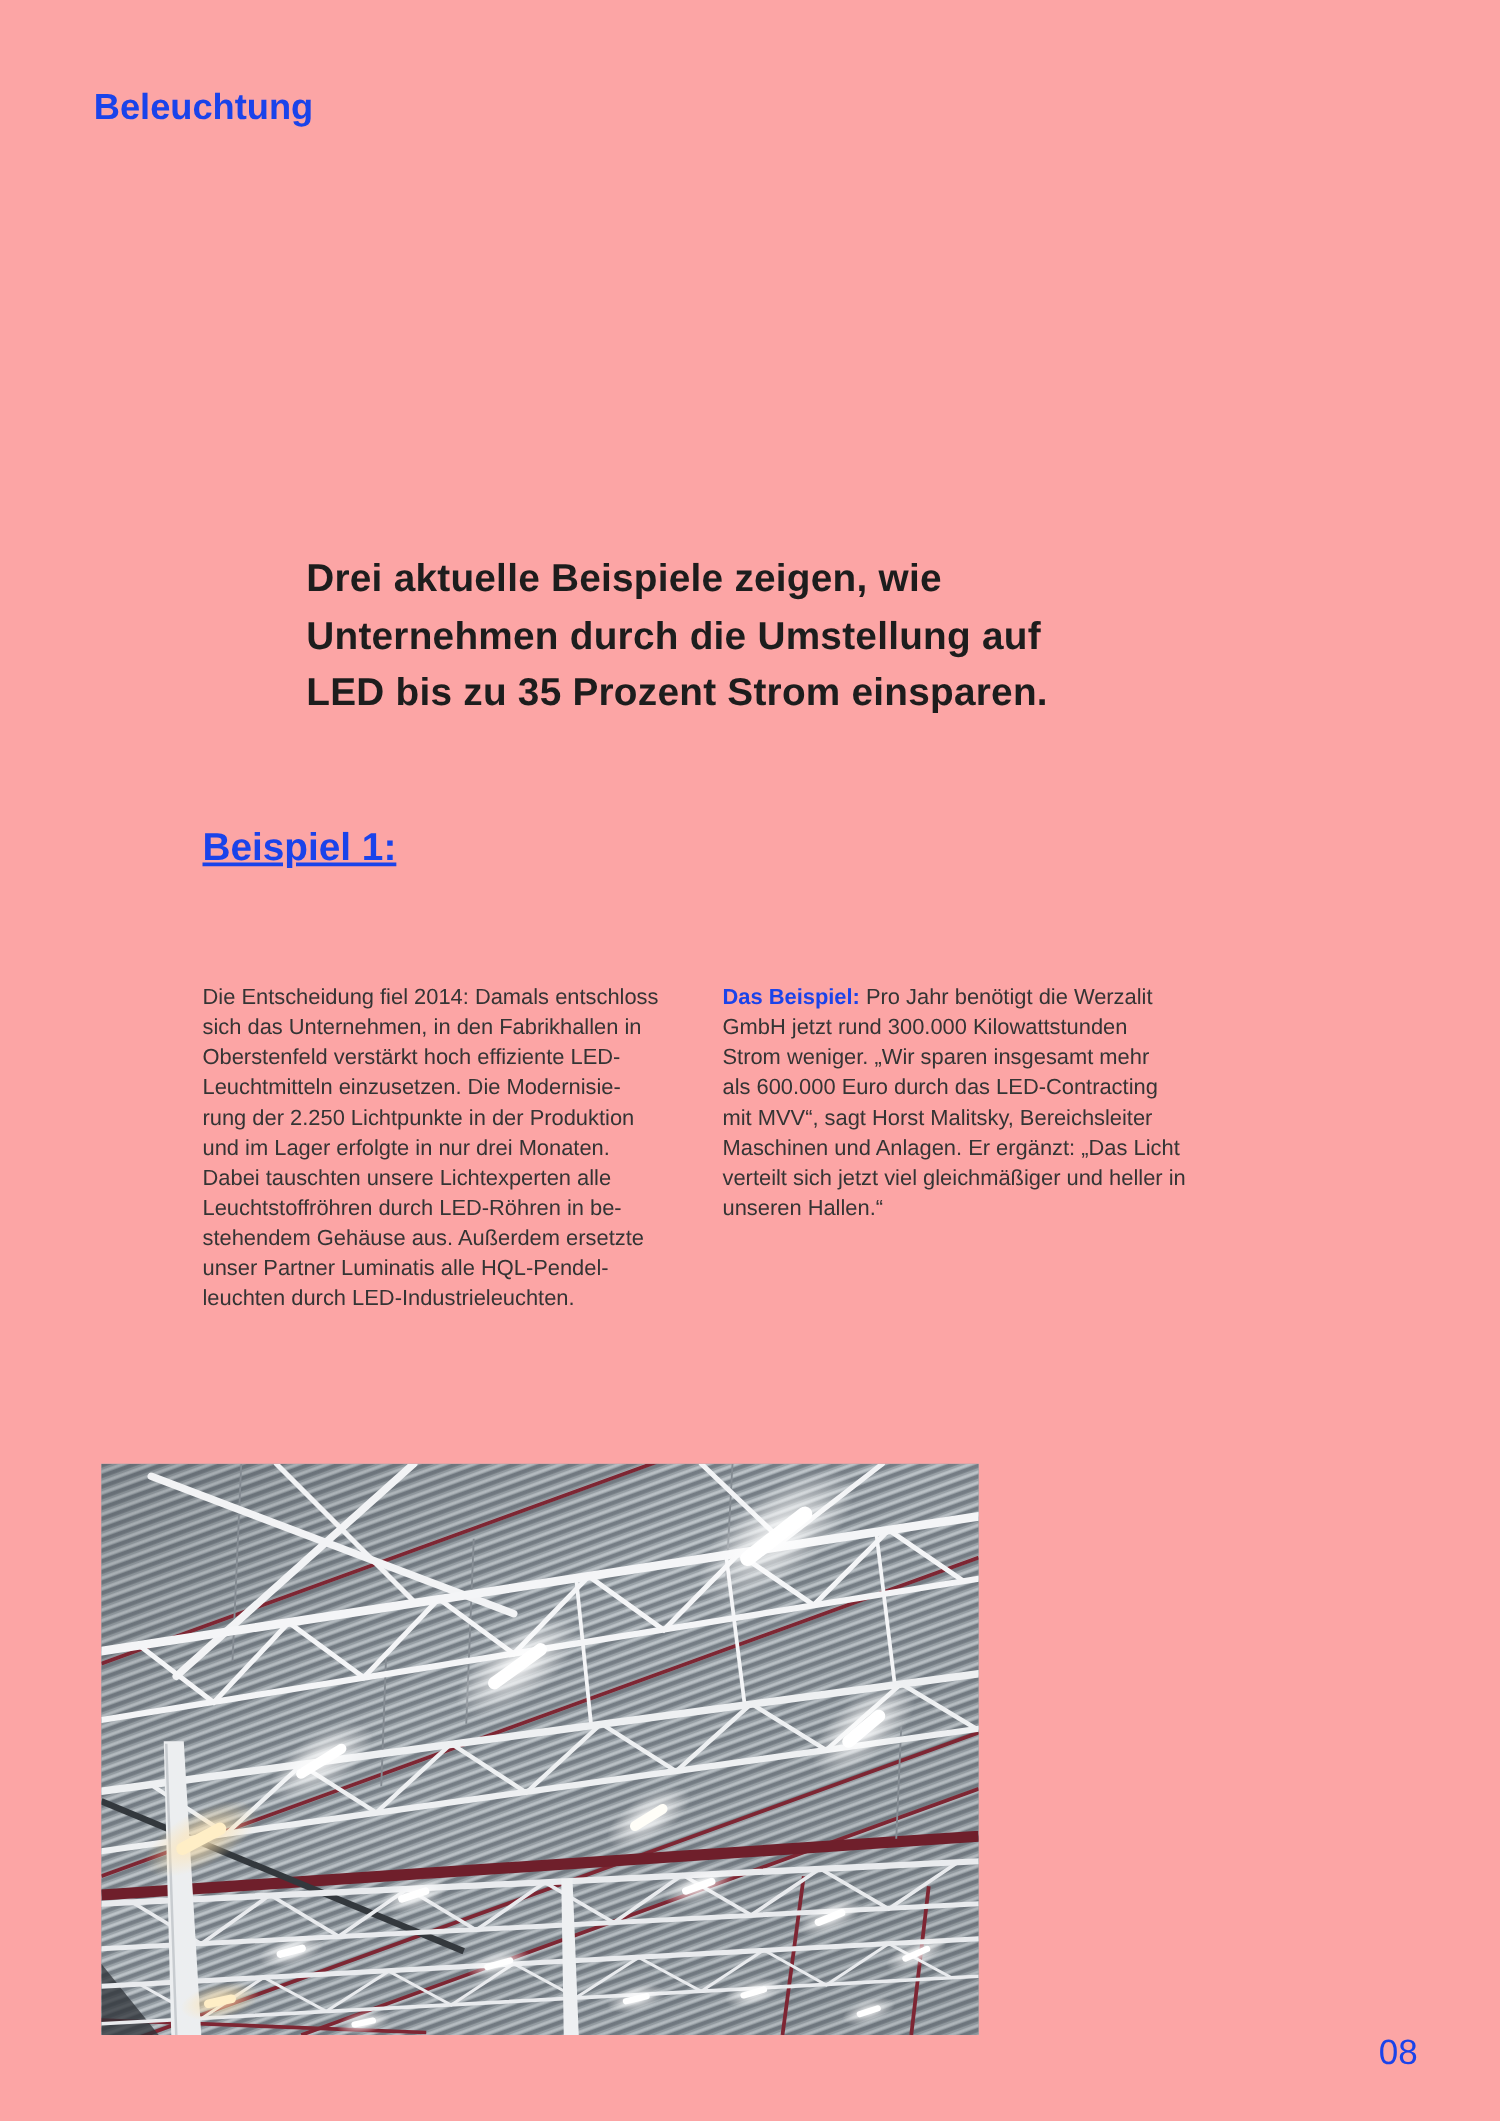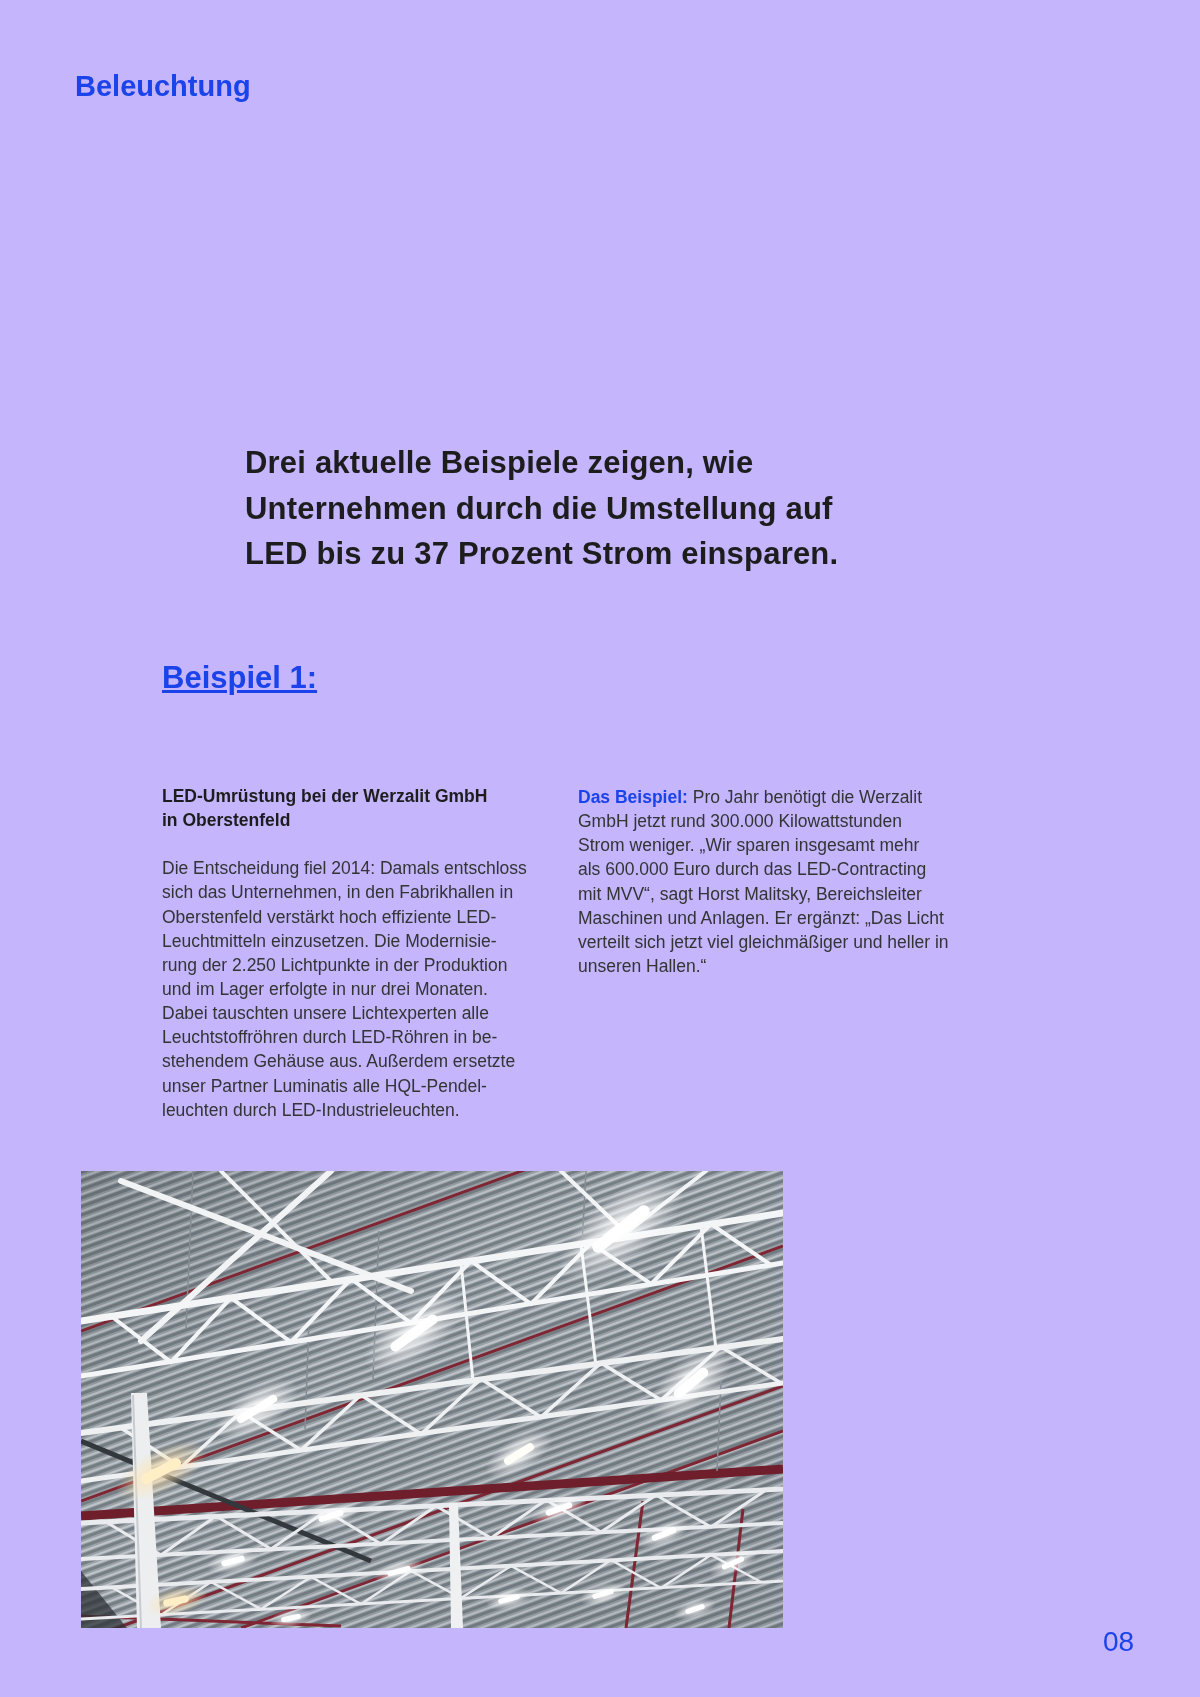--- a/index.html
+++ b/index.html
@@ -1,19 +1,19 @@
 <!DOCTYPE html>
 <html lang="de"><head>
 <meta charset="utf-8">
 <style>
   html,body{margin:0;padding:0;background:#ffffff;}
   .page{
     position:relative;
     width:1200px;height:1697px;
-    background:#c4b5fd;
+    background:#fca5a5;
     font-family:"Liberation Sans","DejaVu Sans",sans-serif;
     overflow:hidden;
   }
   .kicker{
     position:absolute;left:75px;top:70px;
     font-size:29px;font-weight:700;color:#1a43ea;
     letter-spacing:0px;
   }
   .headline{
     position:absolute;left:71px;top:198px;width:1050px;
@@ -53,27 +53,25 @@
 </head>
 <body>
 
 <div class="page">
 
   <div class="kicker">Beleuchtung</div>
 
 
   <div class="intro">Drei aktuelle Beispiele zeigen, wie
 Unternehmen durch die Umstellung auf
-LED bis zu 37 Prozent Strom einsparen.</div>
+LED bis zu 35 Prozent Strom einsparen.</div>
 
   <div class="example-heading">Beispiel 1:</div>
 
   <div class="col col-left">
-    <p class="col-subhead">LED-Umrüstung bei der Werzalit GmbH
-in Oberstenfeld</p>
     <p class="col-body">Die Entscheidung fiel 2014: Damals entschloss
 sich das Unternehmen, in den Fabrikhallen in
 Oberstenfeld verstärkt hoch effiziente LED-
 Leuchtmitteln einzusetzen. Die Modernisie-
 rung der 2.250 Lichtpunkte in der Produktion
 und im Lager erfolgte in nur drei Monaten.
 Dabei tauschten unsere Lichtexperten alle
 Leuchtstoffröhren durch LED-Röhren in be-
 stehendem Gehäuse aus. Außerdem ersetzte
 unser Partner Luminatis alle HQL-Pendel-

